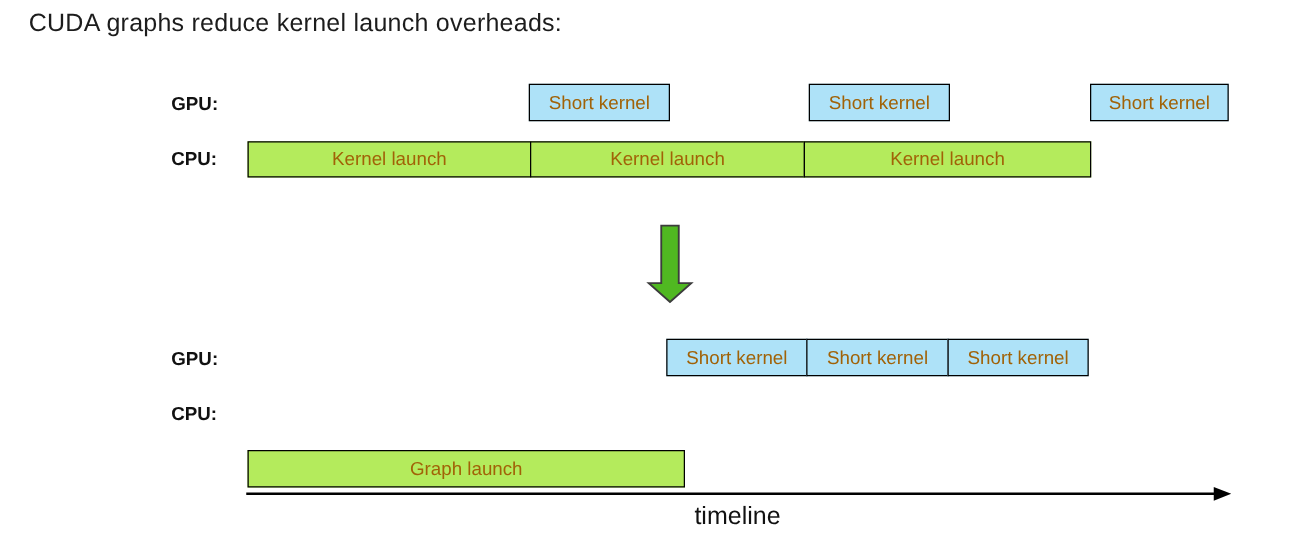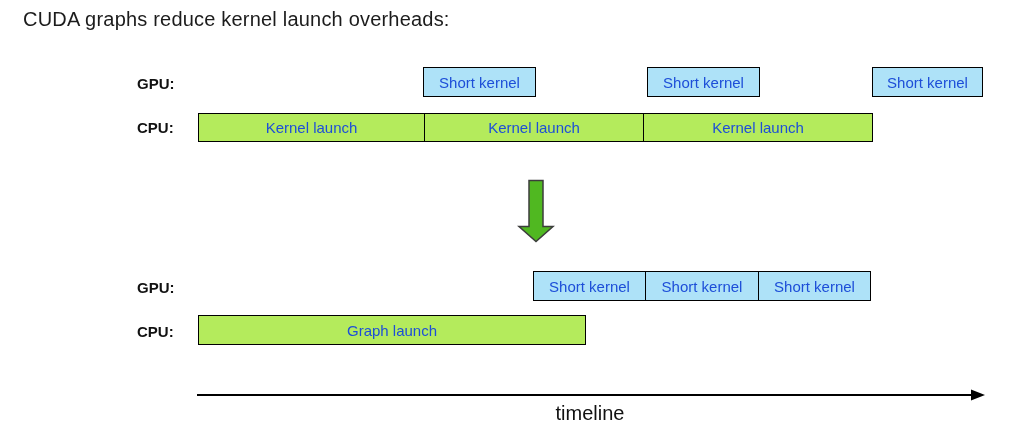--- a/index.html
+++ b/index.html
@@ -35,21 +35,21 @@
     margin-left: 28px;
   }
   .box {
     position: absolute;
     box-sizing: border-box;
     border: 1px solid #000000;
     display: flex;
     align-items: center;
     justify-content: center;
     font-size: 15px;
-    color: #1d4ed8;
+    color: #a16207;
     white-space: nowrap;
     overflow: hidden;
   }
   .gpu-box { background: #aee2f8; height: 30px; }
   .cpu-box { background: #b4eb5c; height: 29px; }
 
   
   .t-gpu { top: 67px; }
   .t-gpu-0 { left: 423px; width: 113px; }
   .t-gpu-1 { left: 647px; width: 113px; }
@@ -69,21 +69,21 @@
     width: 42px;
     height: 64px;
   }
 
   
   .b-gpu { top: 271px; }
   .b-gpu-0 { left: 533px; width: 113px; }
   .b-gpu-1 { left: 645px; width: 114px; }
   .b-gpu-2 { left: 758px; width: 113px; }
   .b-cpu { top: 315px; height: 30px; }
-  .b-cpu-0 { left: 198px; width: 388px; }
+  .b-cpu-0 { left: 198px; width: 350px; margin-top: 45px; }
   .b-gpu-label { top: 279px; }
   .b-cpu-label { top: 323px; }
 
   
   .timeline-arrow {
     position: absolute;
     left: 195px;
     top: 385px;
     width: 796px;
     height: 20px;

